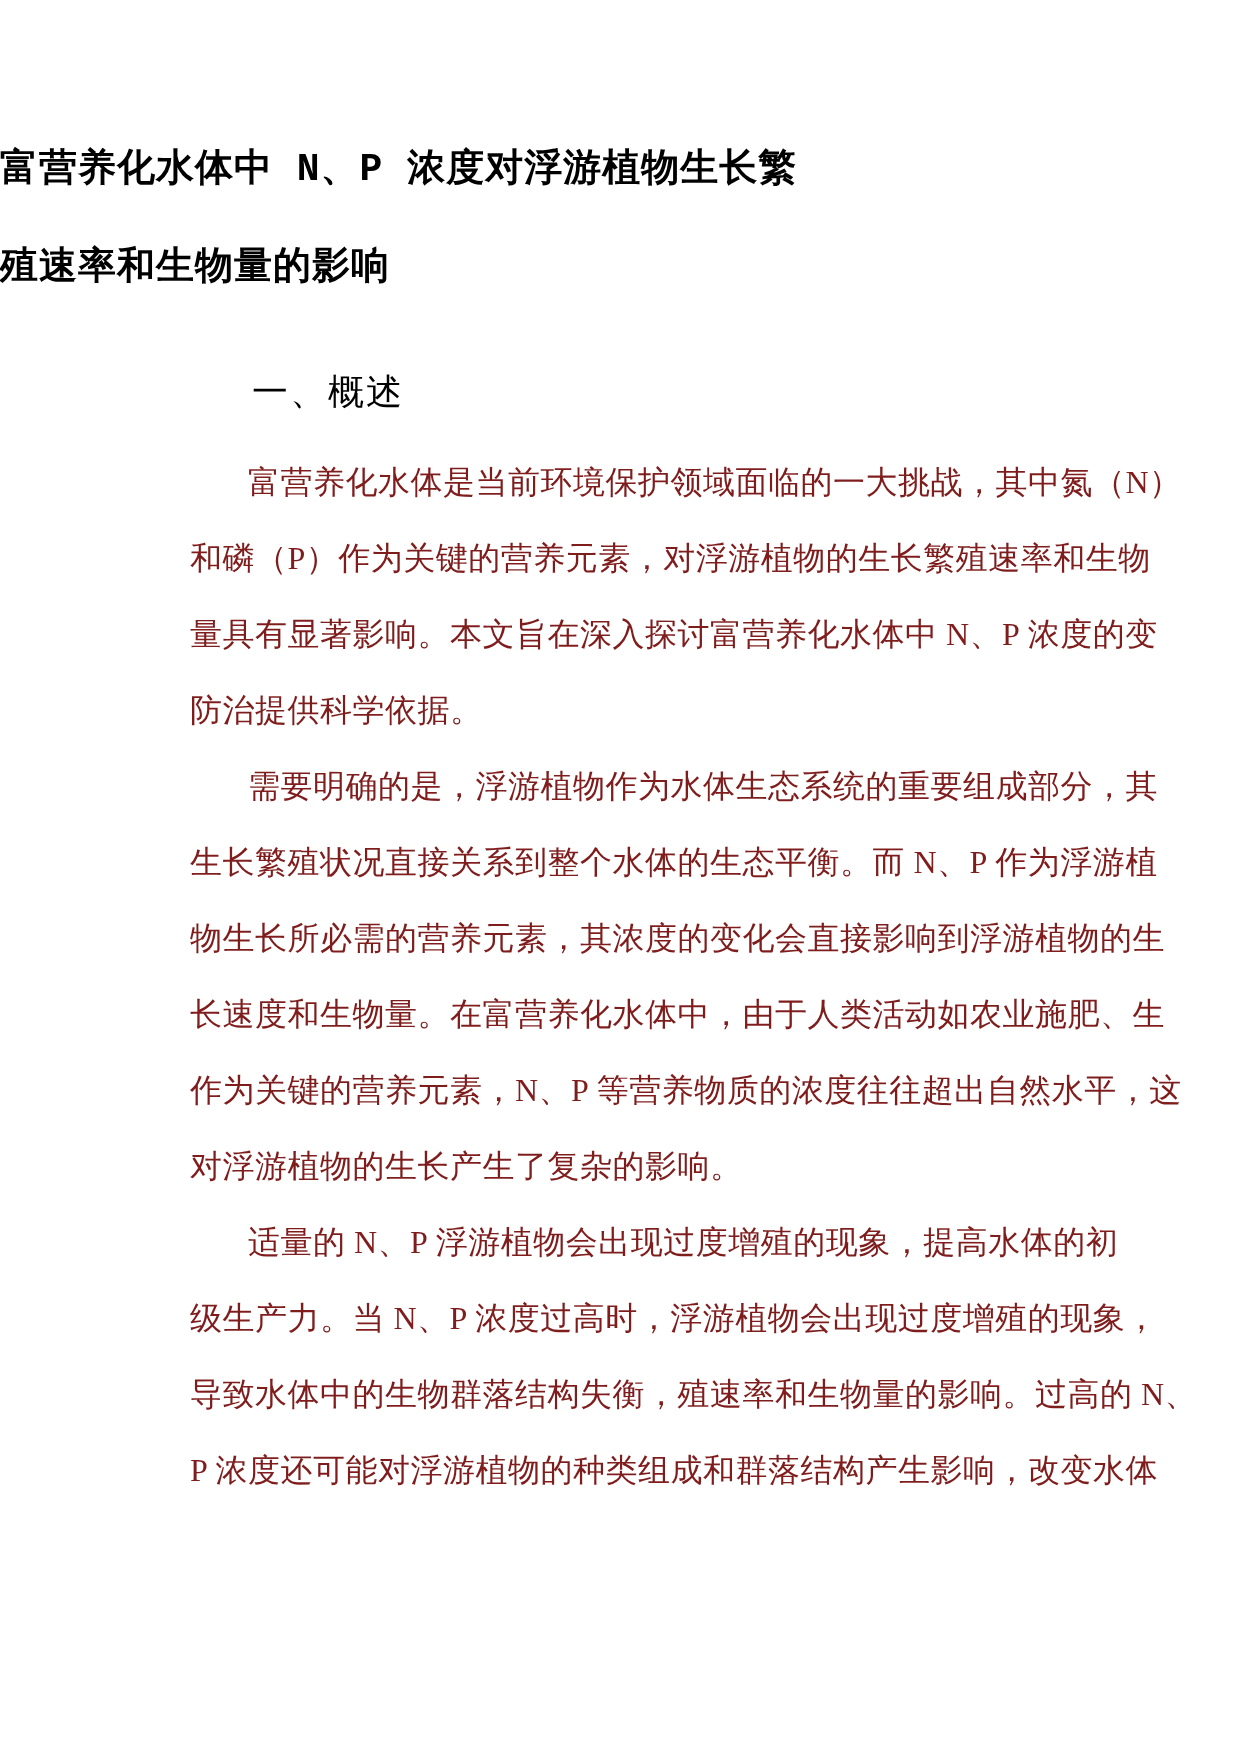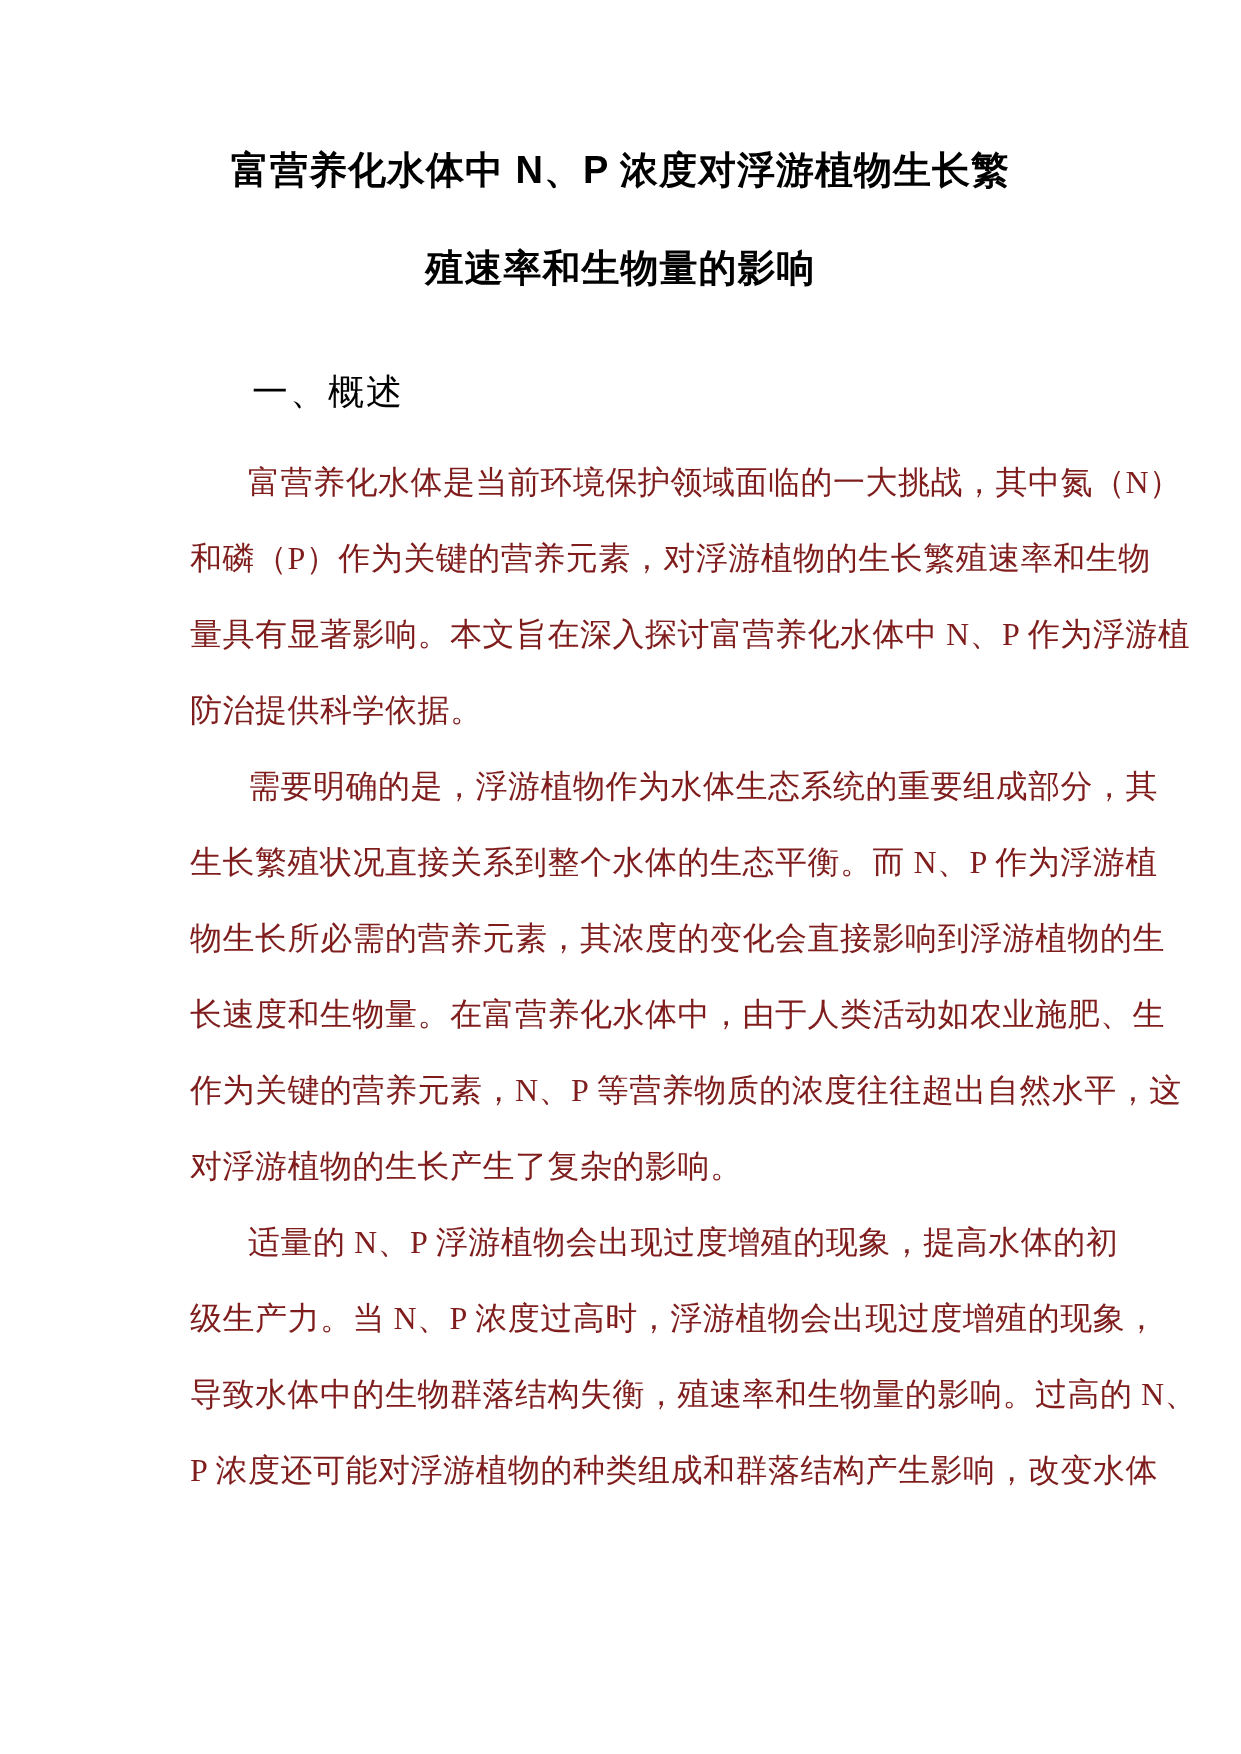--- a/index.html
+++ b/index.html
@@ -11,25 +11,25 @@
     width: 1241px;
     height: 1754px;
     background: #ffffff;
     color: #000000;
     overflow: hidden;
   }
   .doc-title {
     padding-top: 148px;
   }
   .doc-title-line {
-    font-family: Liberation Sans, sans-serif;
+    font-family: Liberation Mono, monospace;
     font-weight: bold;
     font-size: 38px;
     line-height: 44px;
-    text-align: center;
+    text-align: left;
     letter-spacing: 1px;
     white-space: nowrap;
   }
   .doc-title-line + .doc-title-line {
     margin-top: 54px;
   }
   .doc-heading {
     margin-top: 80px;
     margin-left: 252px;
     font-family: "Liberation Sans", "DejaVu Sans", sans-serif;
@@ -66,21 +66,21 @@
     <div class="doc-title-line">富营养化水体中 N、P 浓度对浮游植物生长繁</div>
     <div class="doc-title-line">殖速率和生物量的影响</div>
   </div>
 
   <div class="doc-heading">一、概述</div>
 
   <div class="doc-body">
     <div class="doc-paragraph">
         <div class="doc-line first">富营养化水体是当前环境保护领域面临的一大挑战，其中氮（N）</div>
         <div class="doc-line">和磷（P）作为关键的营养元素，对浮游植物的生长繁殖速率和生物</div>
-        <div class="doc-line">量具有显著影响。本文旨在深入探讨富营养化水体中 N、P 作为浮游植</div>
+        <div class="doc-line">量具有显著影响。本文旨在深入探讨富营养化水体中 N、P 浓度的变</div>
         <div class="doc-line">防治提供科学依据。</div>
       </div>
     <div class="doc-paragraph">
         <div class="doc-line first">需要明确的是，浮游植物作为水体生态系统的重要组成部分，其</div>
         <div class="doc-line">生长繁殖状况直接关系到整个水体的生态平衡。而 N、P 作为浮游植</div>
         <div class="doc-line">物生长所必需的营养元素，其浓度的变化会直接影响到浮游植物的生</div>
         <div class="doc-line">长速度和生物量。在富营养化水体中，由于人类活动如农业施肥、生</div>
         <div class="doc-line">作为关键的营养元素，N、P 等营养物质的浓度往往超出自然水平，这</div>
         <div class="doc-line">对浮游植物的生长产生了复杂的影响。</div>
       </div>

